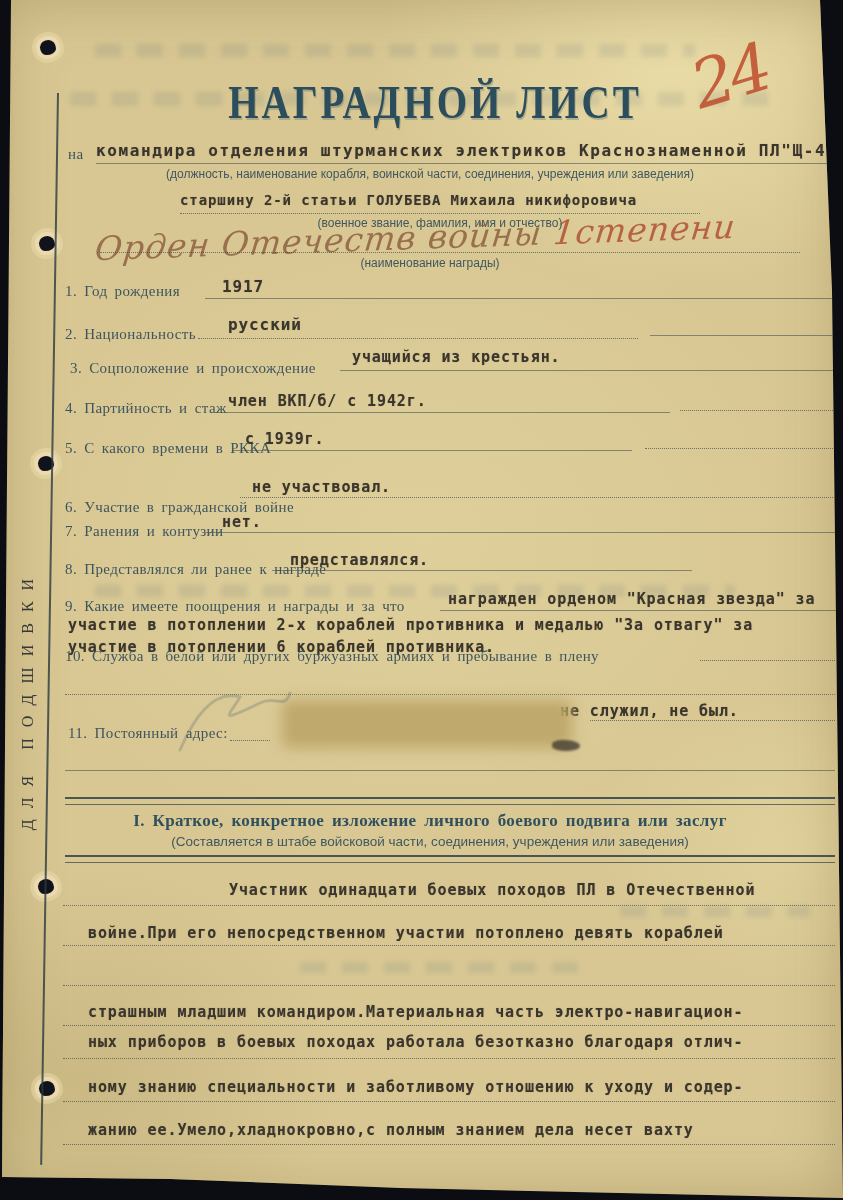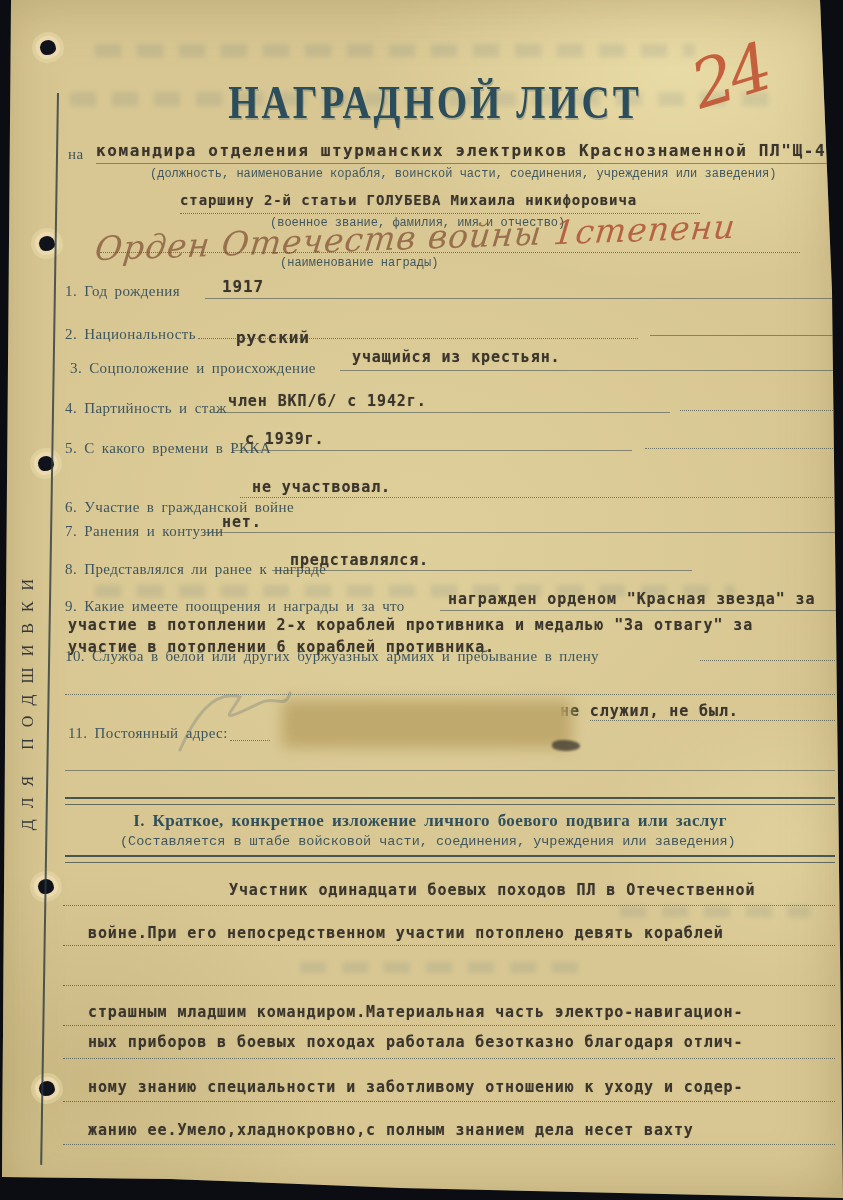--- a/index.html
+++ b/index.html
@@ -10,21 +10,21 @@
     background-color:#d8c793;
     background-image:
       radial-gradient(ellipse 60% 30% at 80% 6%, #e9dba6 0%, rgba(233,219,166,0) 60%),
       radial-gradient(ellipse 70% 40% at 50% 45%, rgba(228,214,160,.55), rgba(216,199,147,0) 70%),
       radial-gradient(ellipse 50% 30% at 10% 90%, rgba(198,181,127,.8), rgba(198,181,127,0) 60%),
       radial-gradient(ellipse 40% 20% at 95% 70%, rgba(230,216,162,.6), rgba(230,216,162,0) 60%);
     box-shadow:inset 0 0 60px rgba(120,100,50,.35);}
   .abs{position:absolute;}
   
   .lbl{font-family:"Liberation Serif",serif;color:#3e555e;font-size:15px;letter-spacing:.4px;word-spacing:3px;white-space:nowrap;}
-  .cap{font-family:Liberation Mono, monospace;color:#40575f;font-size:12px;white-space:nowrap;text-align:left;}
+  .cap{font-family:Liberation Sans, sans-serif;color:#40575f;font-size:12px;white-space:nowrap;text-align:center;}
   
   .tw{font-family:"DejaVu Sans Mono","Liberation Mono",monospace;font-weight:bold;color:#3b362d;
       font-size:15px;letter-spacing:.9px;white-space:nowrap;text-shadow:0 0 1px rgba(59,54,45,.35);}
   .rule-s{border-bottom:1.5px solid rgba(58,74,80,.55);height:0;}
   .rule-d{border-bottom:1.5px dotted rgba(52,68,74,.65);height:0;}
   .dbl{height:5px;border-top:2px solid rgba(47,66,72,.85);border-bottom:1.5px solid rgba(47,66,72,.7);}
   .hole{width:16px;height:15px;background:#10131c;border-radius:54% 46% 62% 38%/48% 58% 42% 52%;
         box-shadow:0 0 0 5px #ead0b04d,0 0 0 4px #ecdfae,0 0 0 8px rgba(236,223,174,.45),1px 2px 3px rgba(40,30,10,.4);}
   .smudge{background:repeating-linear-gradient(90deg,#4e6a78 0 26px,transparent 26px 42px);
           opacity:.13;filter:blur(2.5px);border-radius:3px;}
@@ -82,21 +82,21 @@
       <span class="p2">1степени</span>
     </div>
     <div class="abs rule-d" style="left:100px;top:252px;width:700px;"></div>
     <div class="abs cap" style="left:280px;top:256px;width:300px;">(наименование награды)</div>
 
     <div class="abs lbl" style="left:65px;top:283px;">1. Год  рождения</div>
     <div class="abs tw" style="left:222px;top:277px;font-size:16px;">1917</div>
     <div class="abs rule-s" style="left:205px;top:298px;width:630px;"></div>
 
     <div class="abs lbl" style="left:65px;top:326px;">2. Национальность</div>
-    <div class="abs tw" style="left:228px;top:328px;font-size:16px;margin-left:8px;">русский</div>
+    <div class="abs tw" style="left:228px;top:315px;font-size:16px;">русский</div>
     <div class="abs rule-d" style="left:198px;top:338px;width:440px;"></div>
     <div class="abs rule-s" style="left:650px;top:335px;width:185px;"></div>
 
     <div class="abs lbl" style="left:70px;top:360px;">3. Соцположение и происхождение</div>
     <div class="abs tw" style="left:352px;top:348px;">учащийся из крестьян.</div>
     <div class="abs rule-s" style="left:340px;top:370px;width:495px;"></div>
 
     <div class="abs lbl" style="left:65px;top:400px;">4. Партийность и  стаж</div>
     <div class="abs tw" style="left:228px;top:392px;">член ВКП/б/ с 1942г.</div>
     <div class="abs rule-s" style="left:215px;top:412px;width:455px;"></div>

